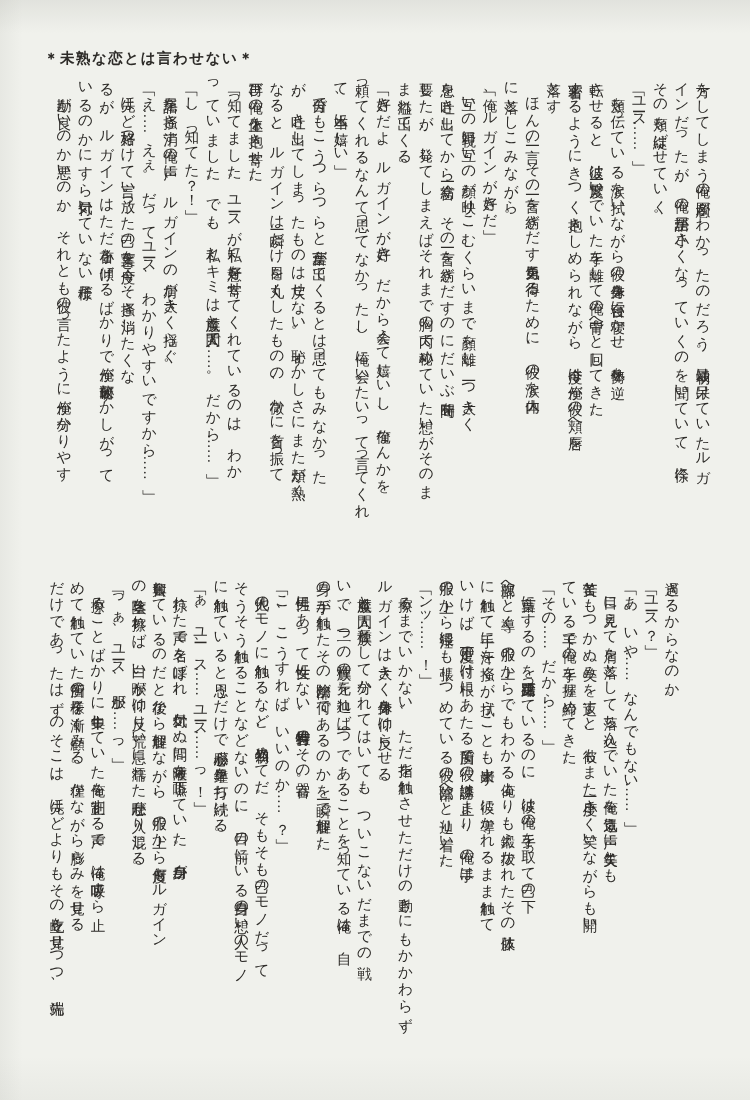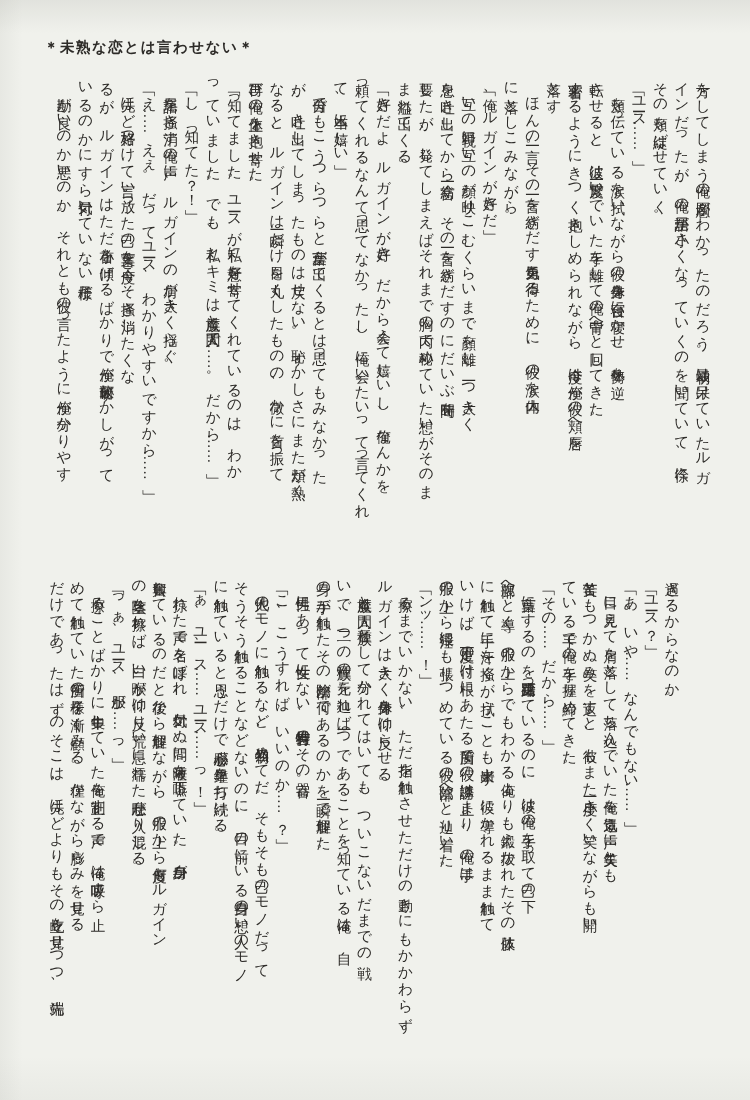--- a/index.html
+++ b/index.html
@@ -21,21 +21,21 @@
     inset: 0;
     pointer-events: none;
     background:
       linear-gradient(180deg, rgba(150,152,144,0.16), rgba(150,152,144,0) 3%),
       linear-gradient(0deg, rgba(150,152,144,0.08), rgba(150,152,144,0) 4%),
       linear-gradient(90deg, rgba(150,152,144,0.10), rgba(150,152,144,0) 3%);
   }
   .page-title {
     position: absolute;
     left: 44px;
-    top: 38px;
+    top: 49px;
     font-size: 14.5px;
     font-weight: bold;
     letter-spacing: 1.5px;
     color: #2d2b28;
     white-space: nowrap;
   }
   .vblock {
     position: absolute;
     writing-mode: vertical-rl;
     text-orientation: mixed;

